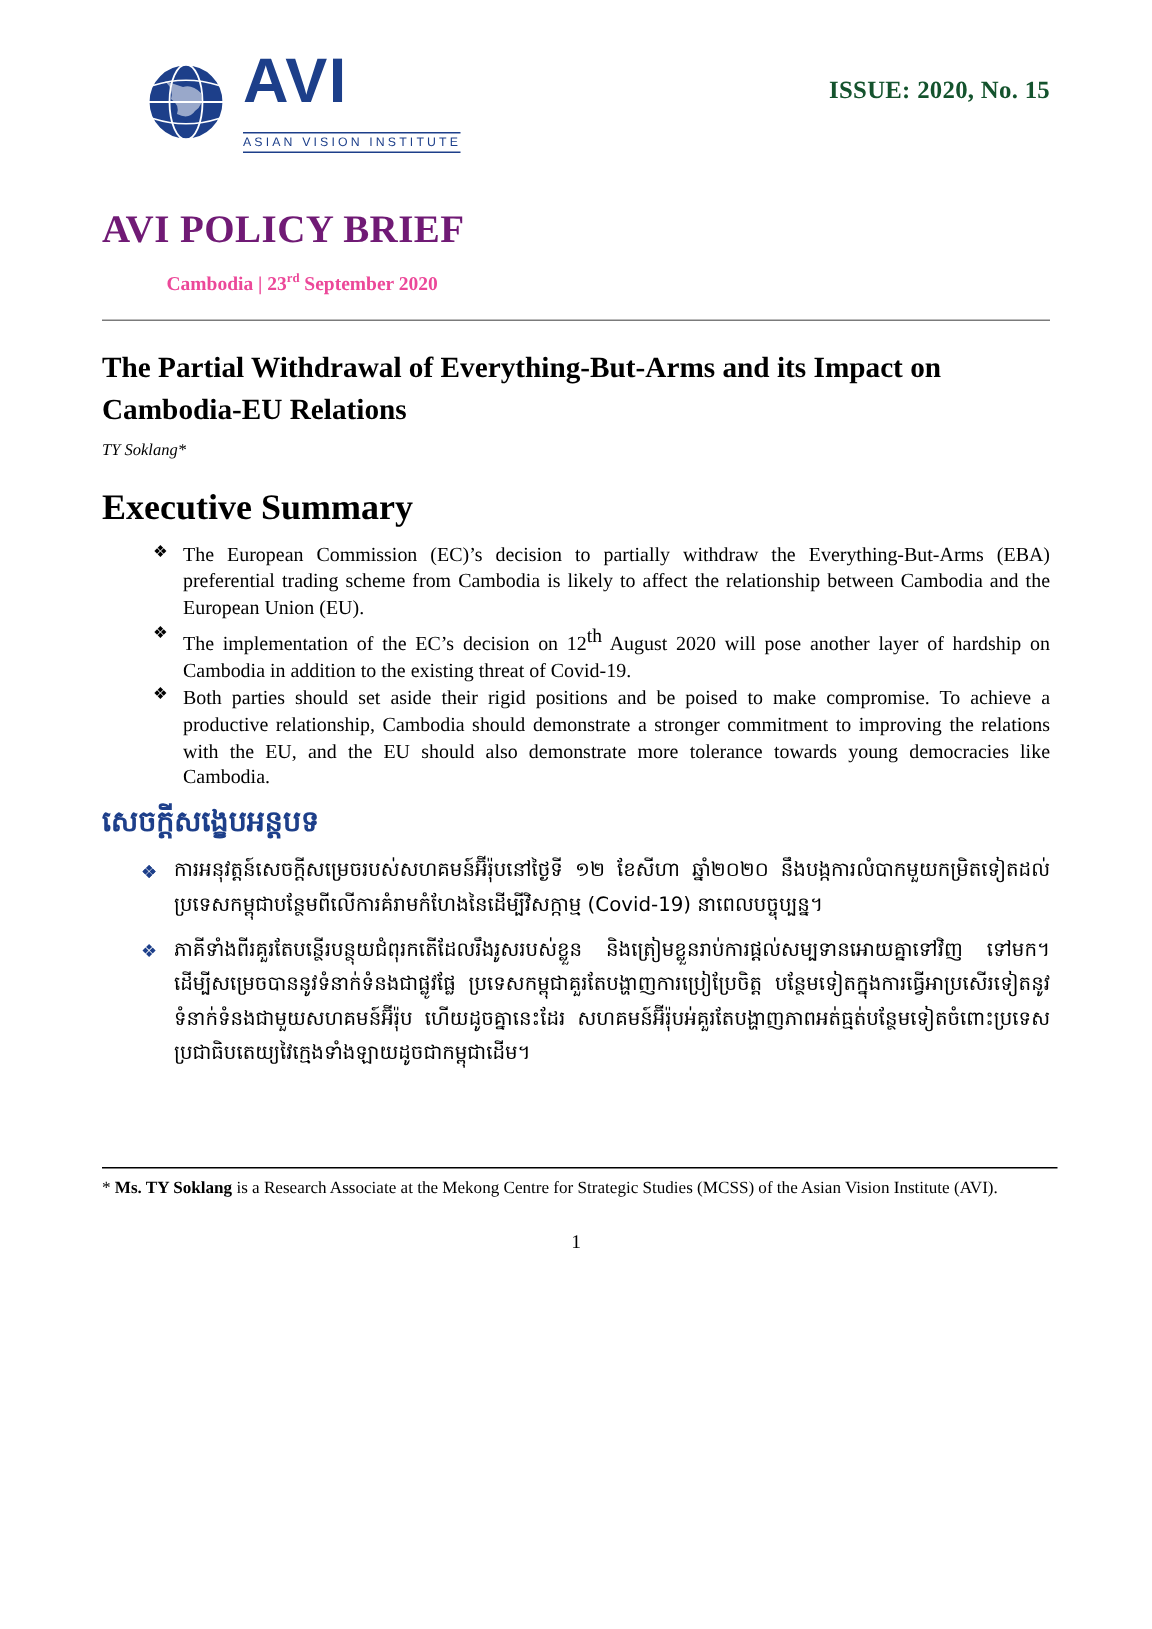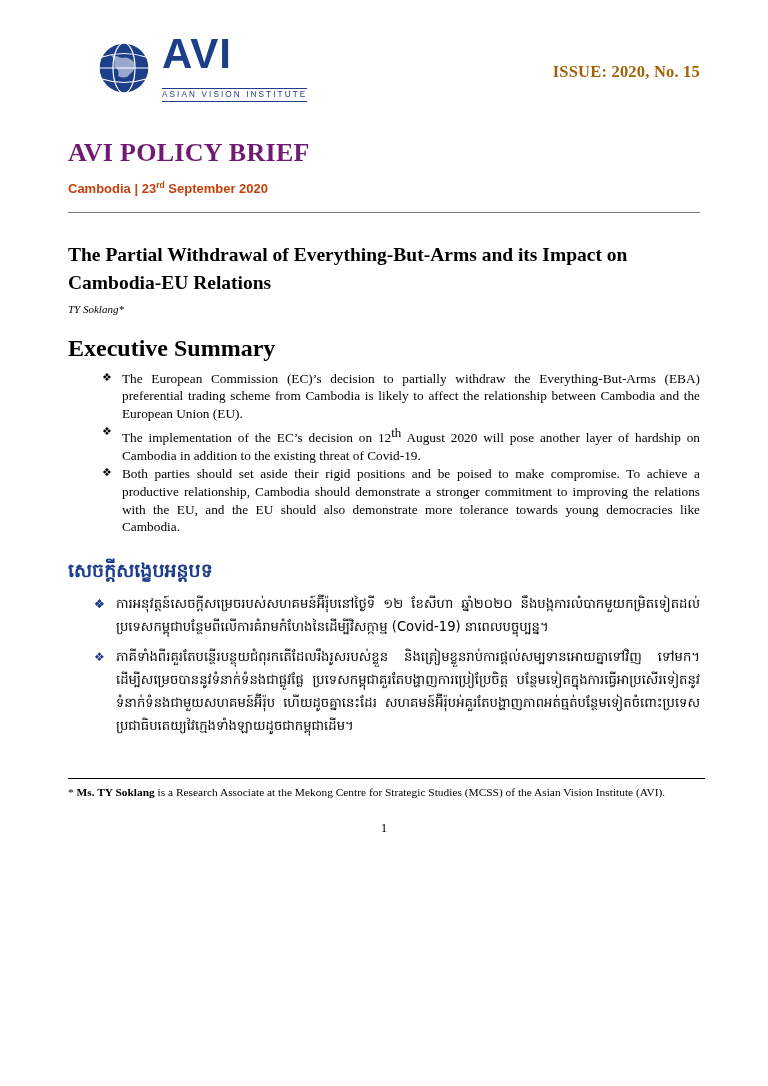--- a/index.html
+++ b/index.html
@@ -64,75 +64,76 @@
     padding: 1.5px 0 1.5px 0;
     margin-top: 14px;
     width: 100%;
     text-align: center;
     box-sizing: border-box;
   }
   .issue {
     font-family: "Liberation Serif", serif;
     font-weight: bold;
     font-size: 16.5px;
-    color: #a16207;
-    margin-top: 28px;
+    color: #14532d;
+    margin-top: 16px;
     letter-spacing: 0.2px;
   }
 
   .brief-title {
     font-family: "Liberation Serif", serif;
     font-weight: bold;
     font-size: 26px;
     color: #701a75;
     margin-top: 36px;
     letter-spacing: 0.3px;
   }
   .brief-meta {
-    font-family: Liberation Sans, sans-serif;
+    font-family: Liberation Serif, serif;
     font-weight: bold;
     font-size: 13px;
     margin-top: 12px;
-    color: #c2410c;
+    color: #ec4899;
+    margin-left: 43px;
   }
   .brief-meta sup { font-size: 8.5px; }
 
   .rule {
     border: none;
     border-top: 1px solid #7b7b7b;
     margin: 16px 0 0 0;
   }
 
   
   .doc-title {
     font-family: "Liberation Serif", serif;
     font-weight: bold;
     font-size: 19.5px;
     line-height: 1.42;
-    margin-top: 28px;
+    margin-top: 18px;
     color: #000;
   }
   .author {
     font-family: "Liberation Serif", serif;
     font-style: italic;
     font-size: 11px;
     margin-top: 6px;
   }
   .section-head {
     font-family: "Liberation Serif", serif;
     font-weight: bold;
     font-size: 24px;
     margin-top: 20px;
   }
   .section-head-kh {
     font-family: "DejaVu Sans", sans-serif;
     font-weight: bold;
     font-size: 19px;
     color: #1d3f8a;
-    margin-top: 22px;
+    margin-top: 8px;
     letter-spacing: 0;
   }
 
   ul.bullets {
     list-style: none;
     margin: 8px 0 0 0;
     padding: 0 0 0 34px;
   }
   ul.bullets li {
     position: relative;

